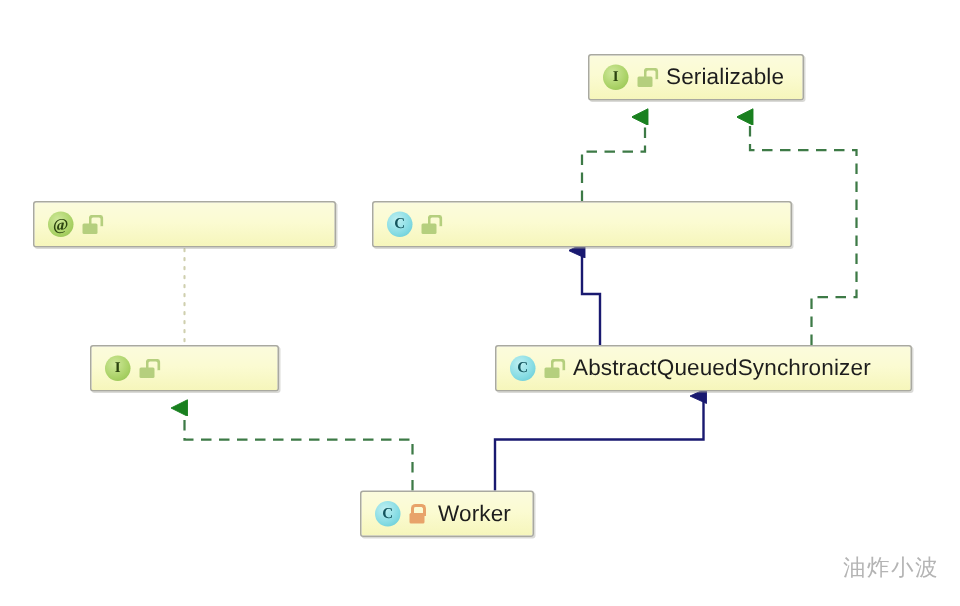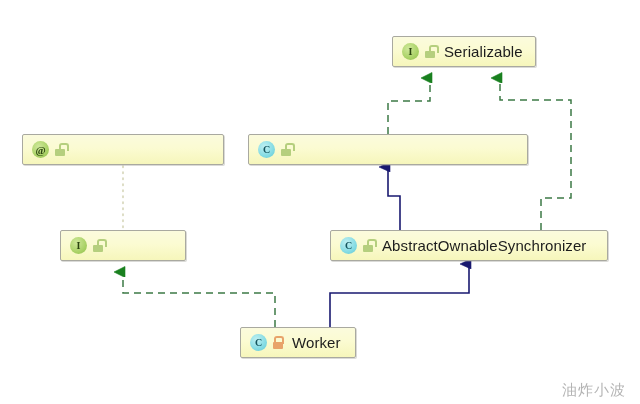--- a/index.html
+++ b/index.html
@@ -92,21 +92,21 @@
     border-bottom: none;
     top: 0;
   }
   .vis-public .body { background: #b5cf7e; }
   .vis-public .shackle { border-color: #b5cf7e; left: 5px; }
   .vis-private .body { background: #e8a36a; }
   .vis-private .shackle { border-color: #e8a36a; left: 2px; }
   .watermark {
     position: absolute;
     right: 14px;
-    bottom: 4px;
+    bottom: 16px;
     font-size: 15px;
     color: #b4b4b4;
     letter-spacing: 1px;
     font-family: "DejaVu Sans", sans-serif;
     z-index: 2;
   }
 </style>
 </head>
 <body>
 
@@ -179,21 +179,21 @@
         <span class="body"></span>
     </span>
   </div>
 
   <div class="node" style="left:330px; top:230px; width:278px;">
     <span class="kind-icon kind-class">C</span>
     <span class="vis-icon vis-public">
       <span class="shackle"></span>
         <span class="body"></span>
     </span>
-    <span class="node-label">AbstractOwnableSynchronizer</span>
+    <span class="node-label">AbstractQueuedSynchronizer</span>
   </div>
 
   <div class="node" style="left:240px; top:327px; width:116px;">
     <span class="kind-icon kind-class">C</span>
     <span class="vis-icon vis-private">
       <span class="shackle"></span>
         <span class="body"></span>
     </span>
     <span class="node-label">Worker</span>
   </div>

